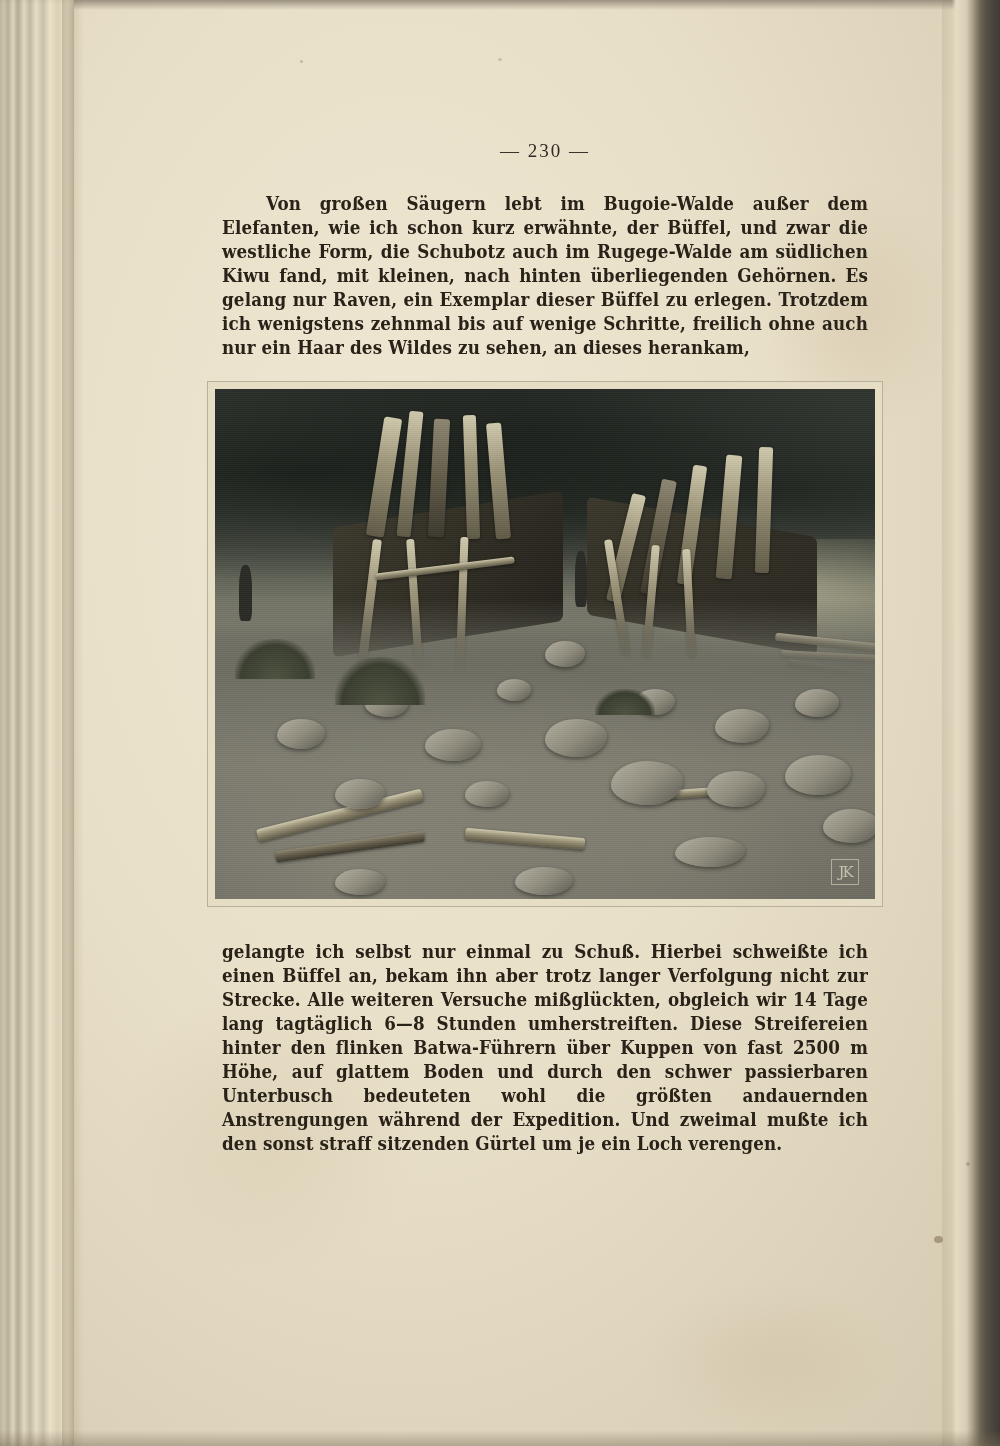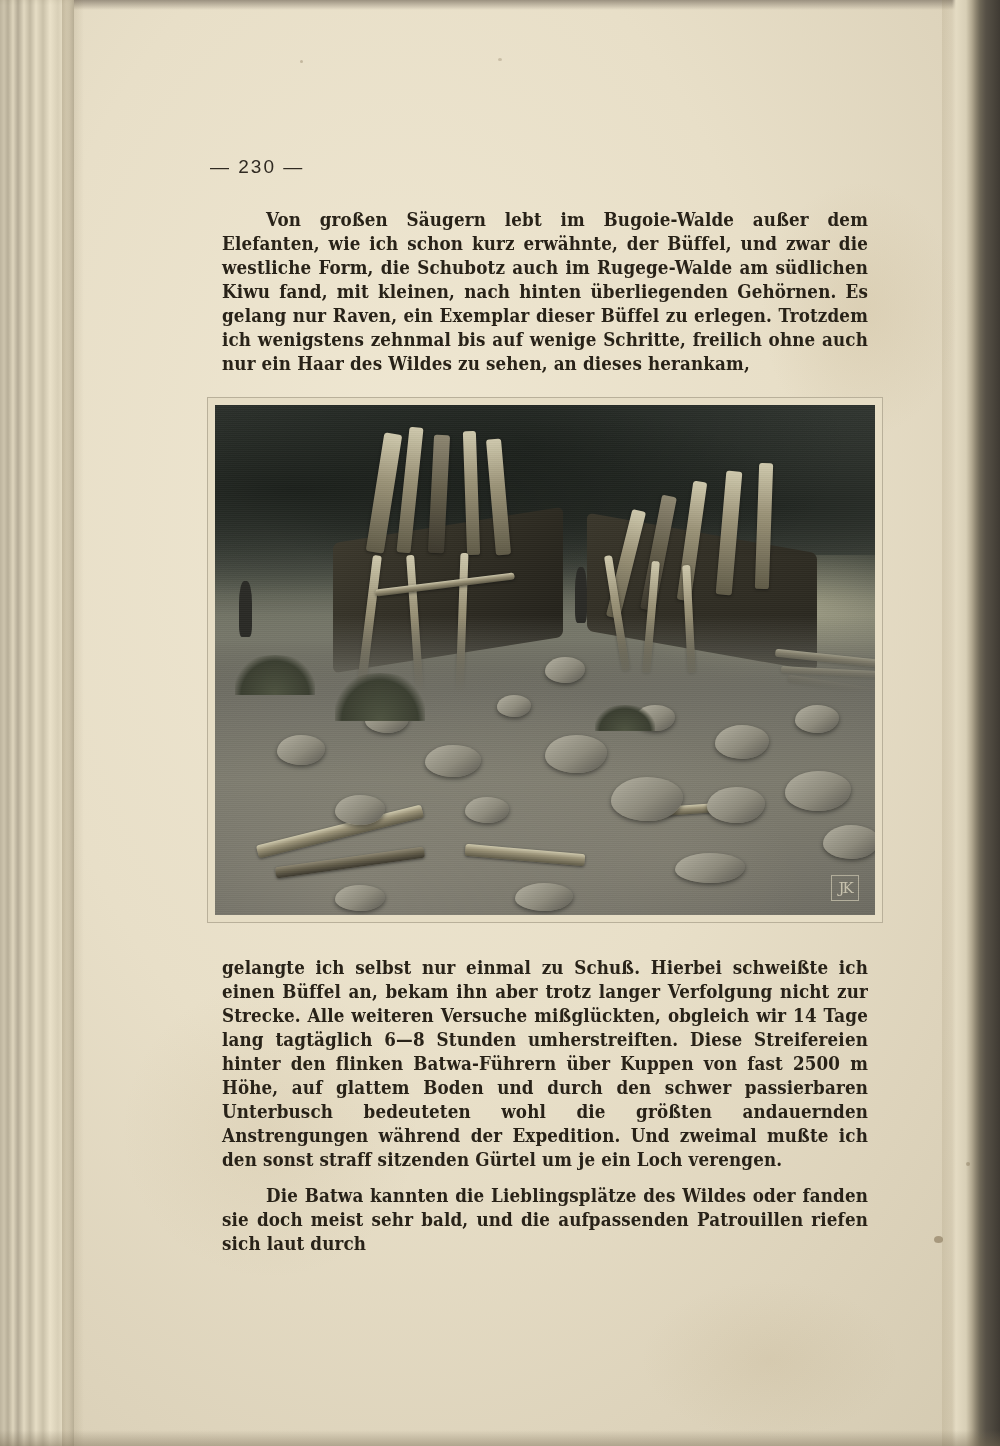--- a/index.html
+++ b/index.html
@@ -92,25 +92,26 @@
 
   
   .content {
     position: absolute;
     left: 210px;
     top: 140px;
     width: 670px;
   }
 
   .folio {
+    text-align: center;
     font-size: 19px;
     letter-spacing: 2px;
     color: #302a22;
-    margin: 16px 0 30px 0;
-    font-family: Liberation Sans, sans-serif;
+    margin: 0 0 30px 0;
+    font-family: Liberation Serif, serif;
   }
 
   .para {
     margin: 12px;
     color: #282218;
     font-size: 18.6px;
     line-height: 24px;
     text-align: justify;
     text-justify: inter-word;
     letter-spacing: .15px;
@@ -326,16 +327,15 @@
           <div class="figure" style="left:24px; top:176px; width:13px; height:56px;"></div>
           <div class="figure" style="left:360px; top:162px; width:12px; height:56px;"></div>
 
           <div class="monogram">JK</div>
           <div class="plate-grain"></div>
         </div>
       </div>
     </div>
 
     <p class="para fraktur after-plate">gelangte ich selbst nur einmal zu Schuß. Hierbei schweißte ich einen Büffel an, bekam ihn aber trotz langer Verfolgung nicht zur Strecke. Alle weiteren Versuche mißglückten, obgleich wir 14 Tage lang tagtäglich 6—8 Stunden umherstreiften. Diese Streifereien hinter den flinken Batwa-Führern über Kuppen von fast 2500 m Höhe, auf glattem Boden und durch den schwer passierbaren Unterbusch bedeuteten wohl die größten andauernden Anstrengungen während der Expedition. Und zweimal mußte ich den sonst straff sitzenden Gürtel um je ein Loch verengen.</p>
-    <p class="para fraktur indent">Die Batwa kannten die Lieblingsplätze des Wildes oder fanden sie doch meist sehr bald, und die aufpassenden Patrouillen riefen sich laut durch</p>
 
   </div>
 </div>
 
 </body></html>

